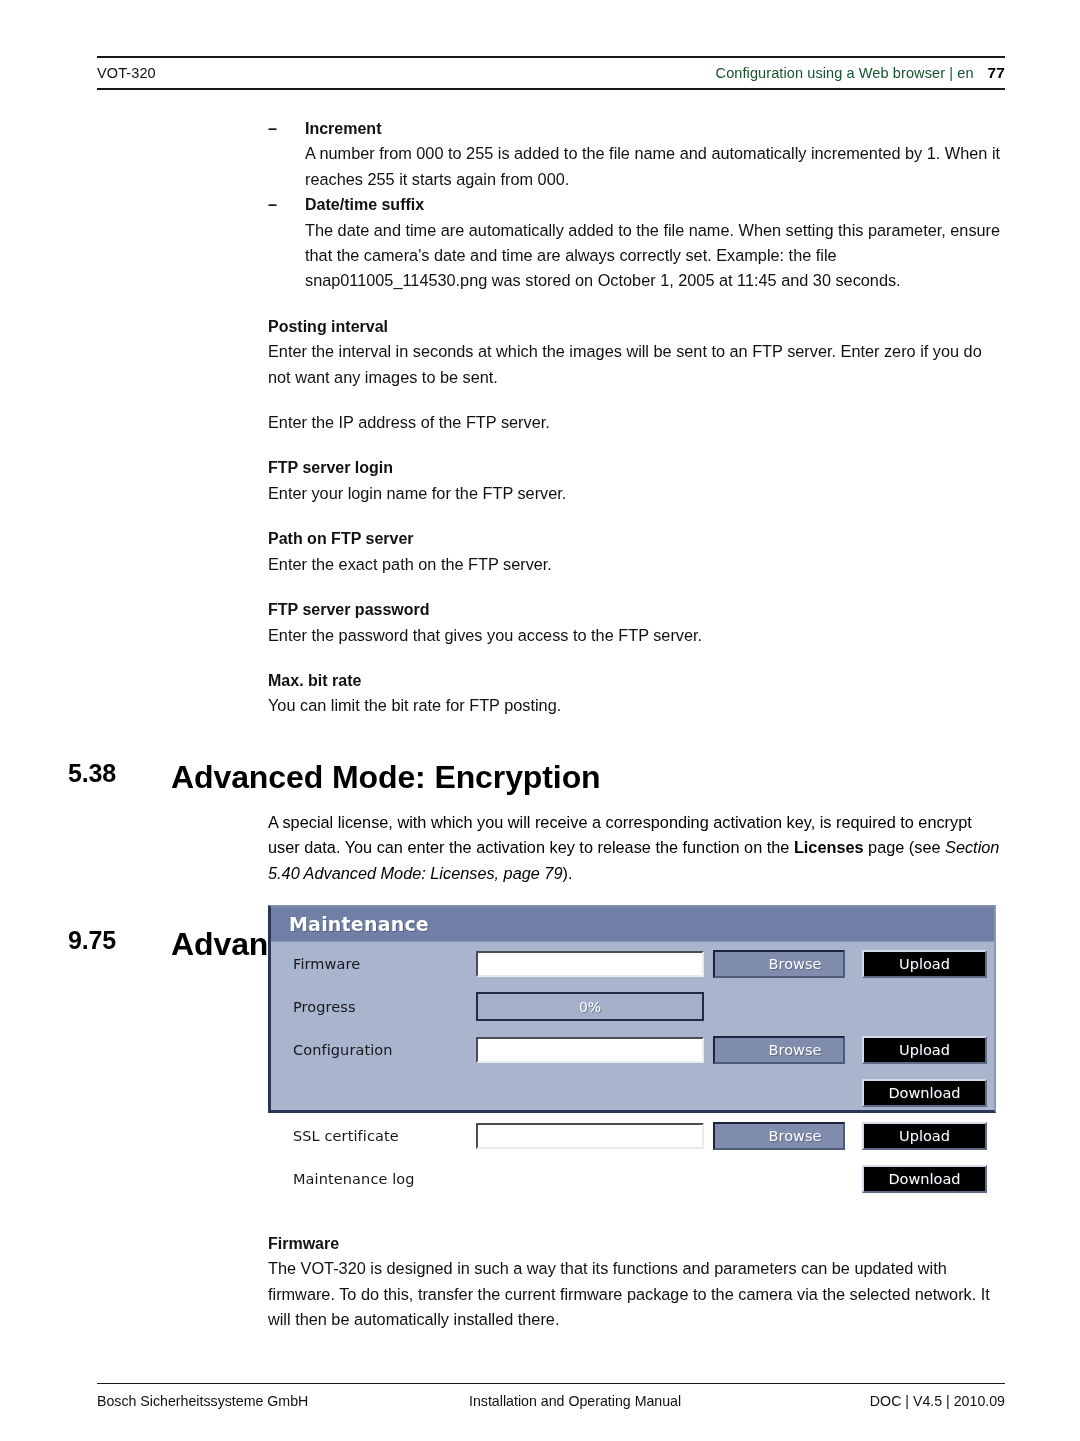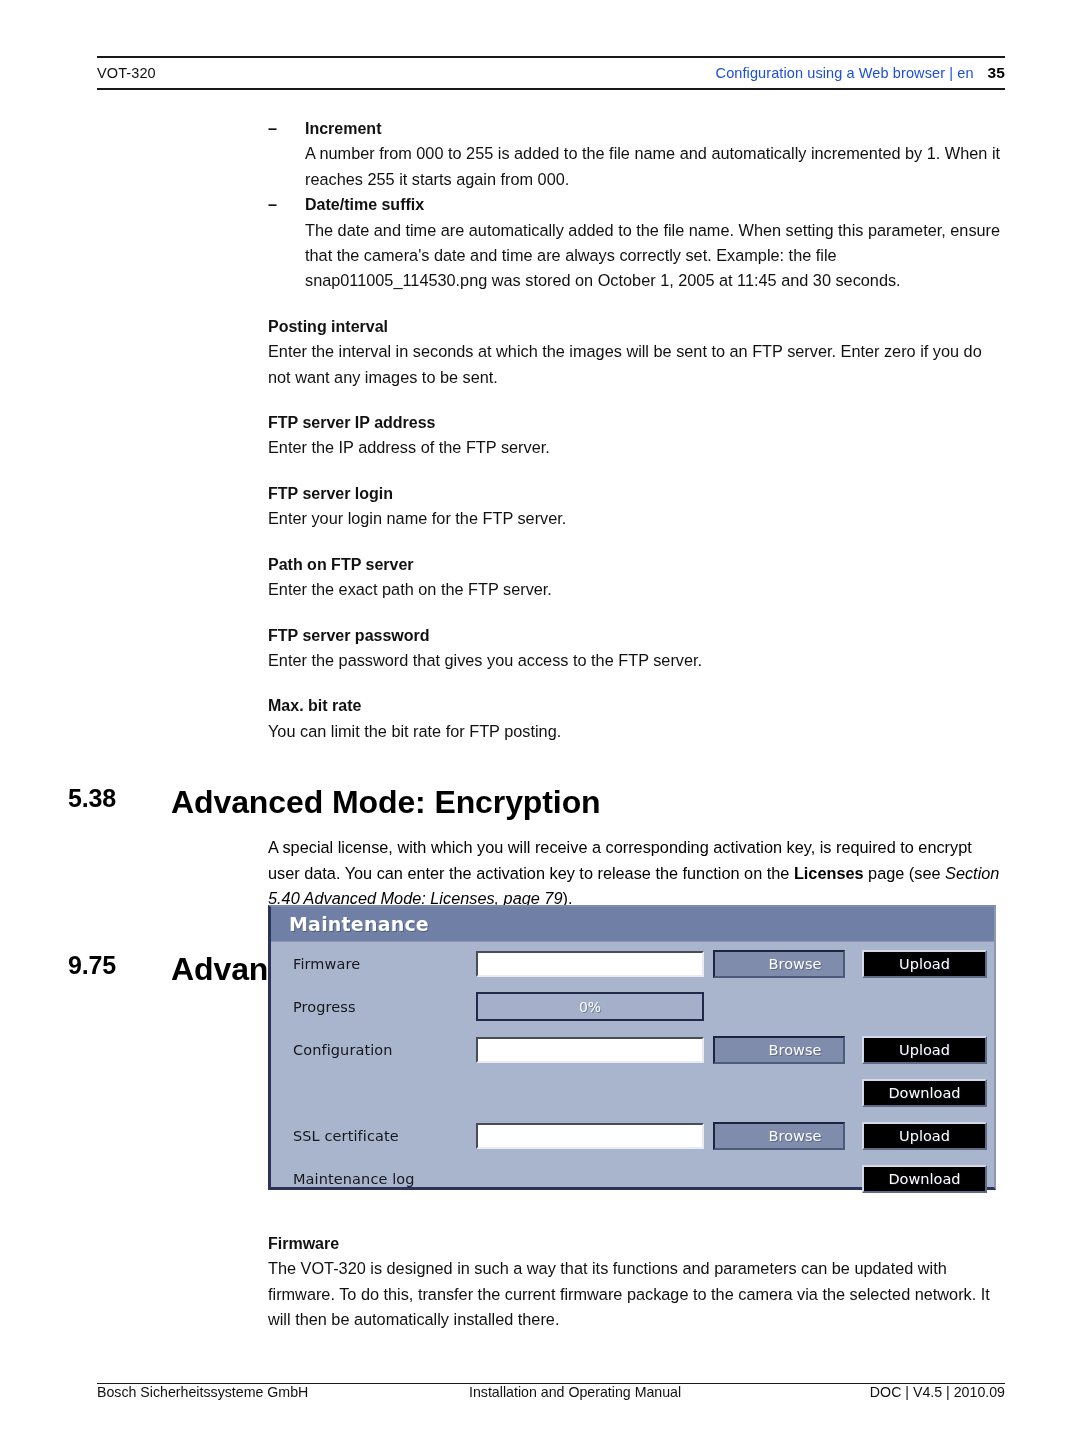--- a/index.html
+++ b/index.html
@@ -38,21 +38,21 @@
     justify-content: space-between;
     font-size: 14.5px;
     letter-spacing: 0.1px;
   }
   .pg-header .left { color: #111; }
   .pg-header .right {
     display: flex;
     align-items: baseline;
     gap: 14px;
   }
-  .pg-header .right .crumb { color: #1d4ed8; text-align: right; }
+  .pg-header .right .crumb { color: #14532d; text-align: right; }
   .pg-header .right .pageno { font-weight: bold; font-size: 15.5px; }
 
   
   .content {
     position: absolute;
     left: 0;
     top: 104px;
     width: 1080px;
   }
 
@@ -124,21 +124,21 @@
   }
   .section-body b { font-weight: bold; }
   .section-body i { font-style: italic; }
 
   
   .ui-shot {
     position: absolute;
     left: 268px;
     top: 893px;
     width: 728px;
-    height: 285px;
+    height: 208px;
     background: #a9b5cd;
     border-left: 3px solid #2a3358;
     border-top: 2px solid #7f8cab;
     border-right: 2px solid #8c97b4;
     border-bottom: 3px solid #2a3358;
     box-sizing: border-box;
     font-family: "DejaVu Sans", sans-serif;
   }
   .ui-titlebar {
     height: 35px;
@@ -231,38 +231,39 @@
     border-bottom: 2px solid #5f6a87;
   }
 
   
   .pg-footer {
     position: absolute;
     left: 97px;
     top: 1371px;
     width: 908px;
     border-top: 1.5px solid #1a1a1a;
+    padding-top: 9px;
     display: flex;
     font-size: 14.2px;
     color: #111;
   }
   .pg-footer .f-left { width: 372px; flex: 0 0 auto; }
   .pg-footer .f-mid { flex: 1 1 auto; }
   .pg-footer .f-right { flex: 0 0 auto; }
 </style>
 </head>
 <body>
 
 <div class="page">
 
   <div class="pg-header">
     <div class="left">VOT-320</div>
     <div class="right">
       <span class="crumb">Configuration using a Web browser | en</span>
-      <span class="pageno">35</span>
+      <span class="pageno">77</span>
     </div>
   </div>
 
   <div class="content">
 
     <div class="body-col">
       <div class="dash-item">
         <span class="dash">–</span>
         <span class="term">Increment</span>
         <div class="desc">A number from 000 to 255 is added to the file name and automatically incremented by 1. When it reaches 255 it starts again from 000.</div>
@@ -273,21 +274,20 @@
         <div class="desc">The date and time are automatically added to the file name. When setting this parameter, ensure that the camera's date and time are always correctly set. Example: the file snap011005_114530.png was stored on October 1, 2005 at 11:45 and 30 seconds.</div>
       </div>
     </div>
 
     <div class="body-col">
       <div class="term-block">
         <div class="term">Posting interval</div>
         <div class="desc">Enter the interval in seconds at which the images will be sent to an FTP server. Enter zero if you do not want any images to be sent.</div>
       </div>
       <div class="term-block">
-        <div class="term">FTP server IP address</div>
         <div class="desc">Enter the IP address of the FTP server.</div>
       </div>
       <div class="term-block">
         <div class="term">FTP server login</div>
         <div class="desc">Enter your login name for the FTP server.</div>
       </div>
       <div class="term-block">
         <div class="term">Path on FTP server</div>
         <div class="desc">Enter the exact path on the FTP server.</div>
       </div>

